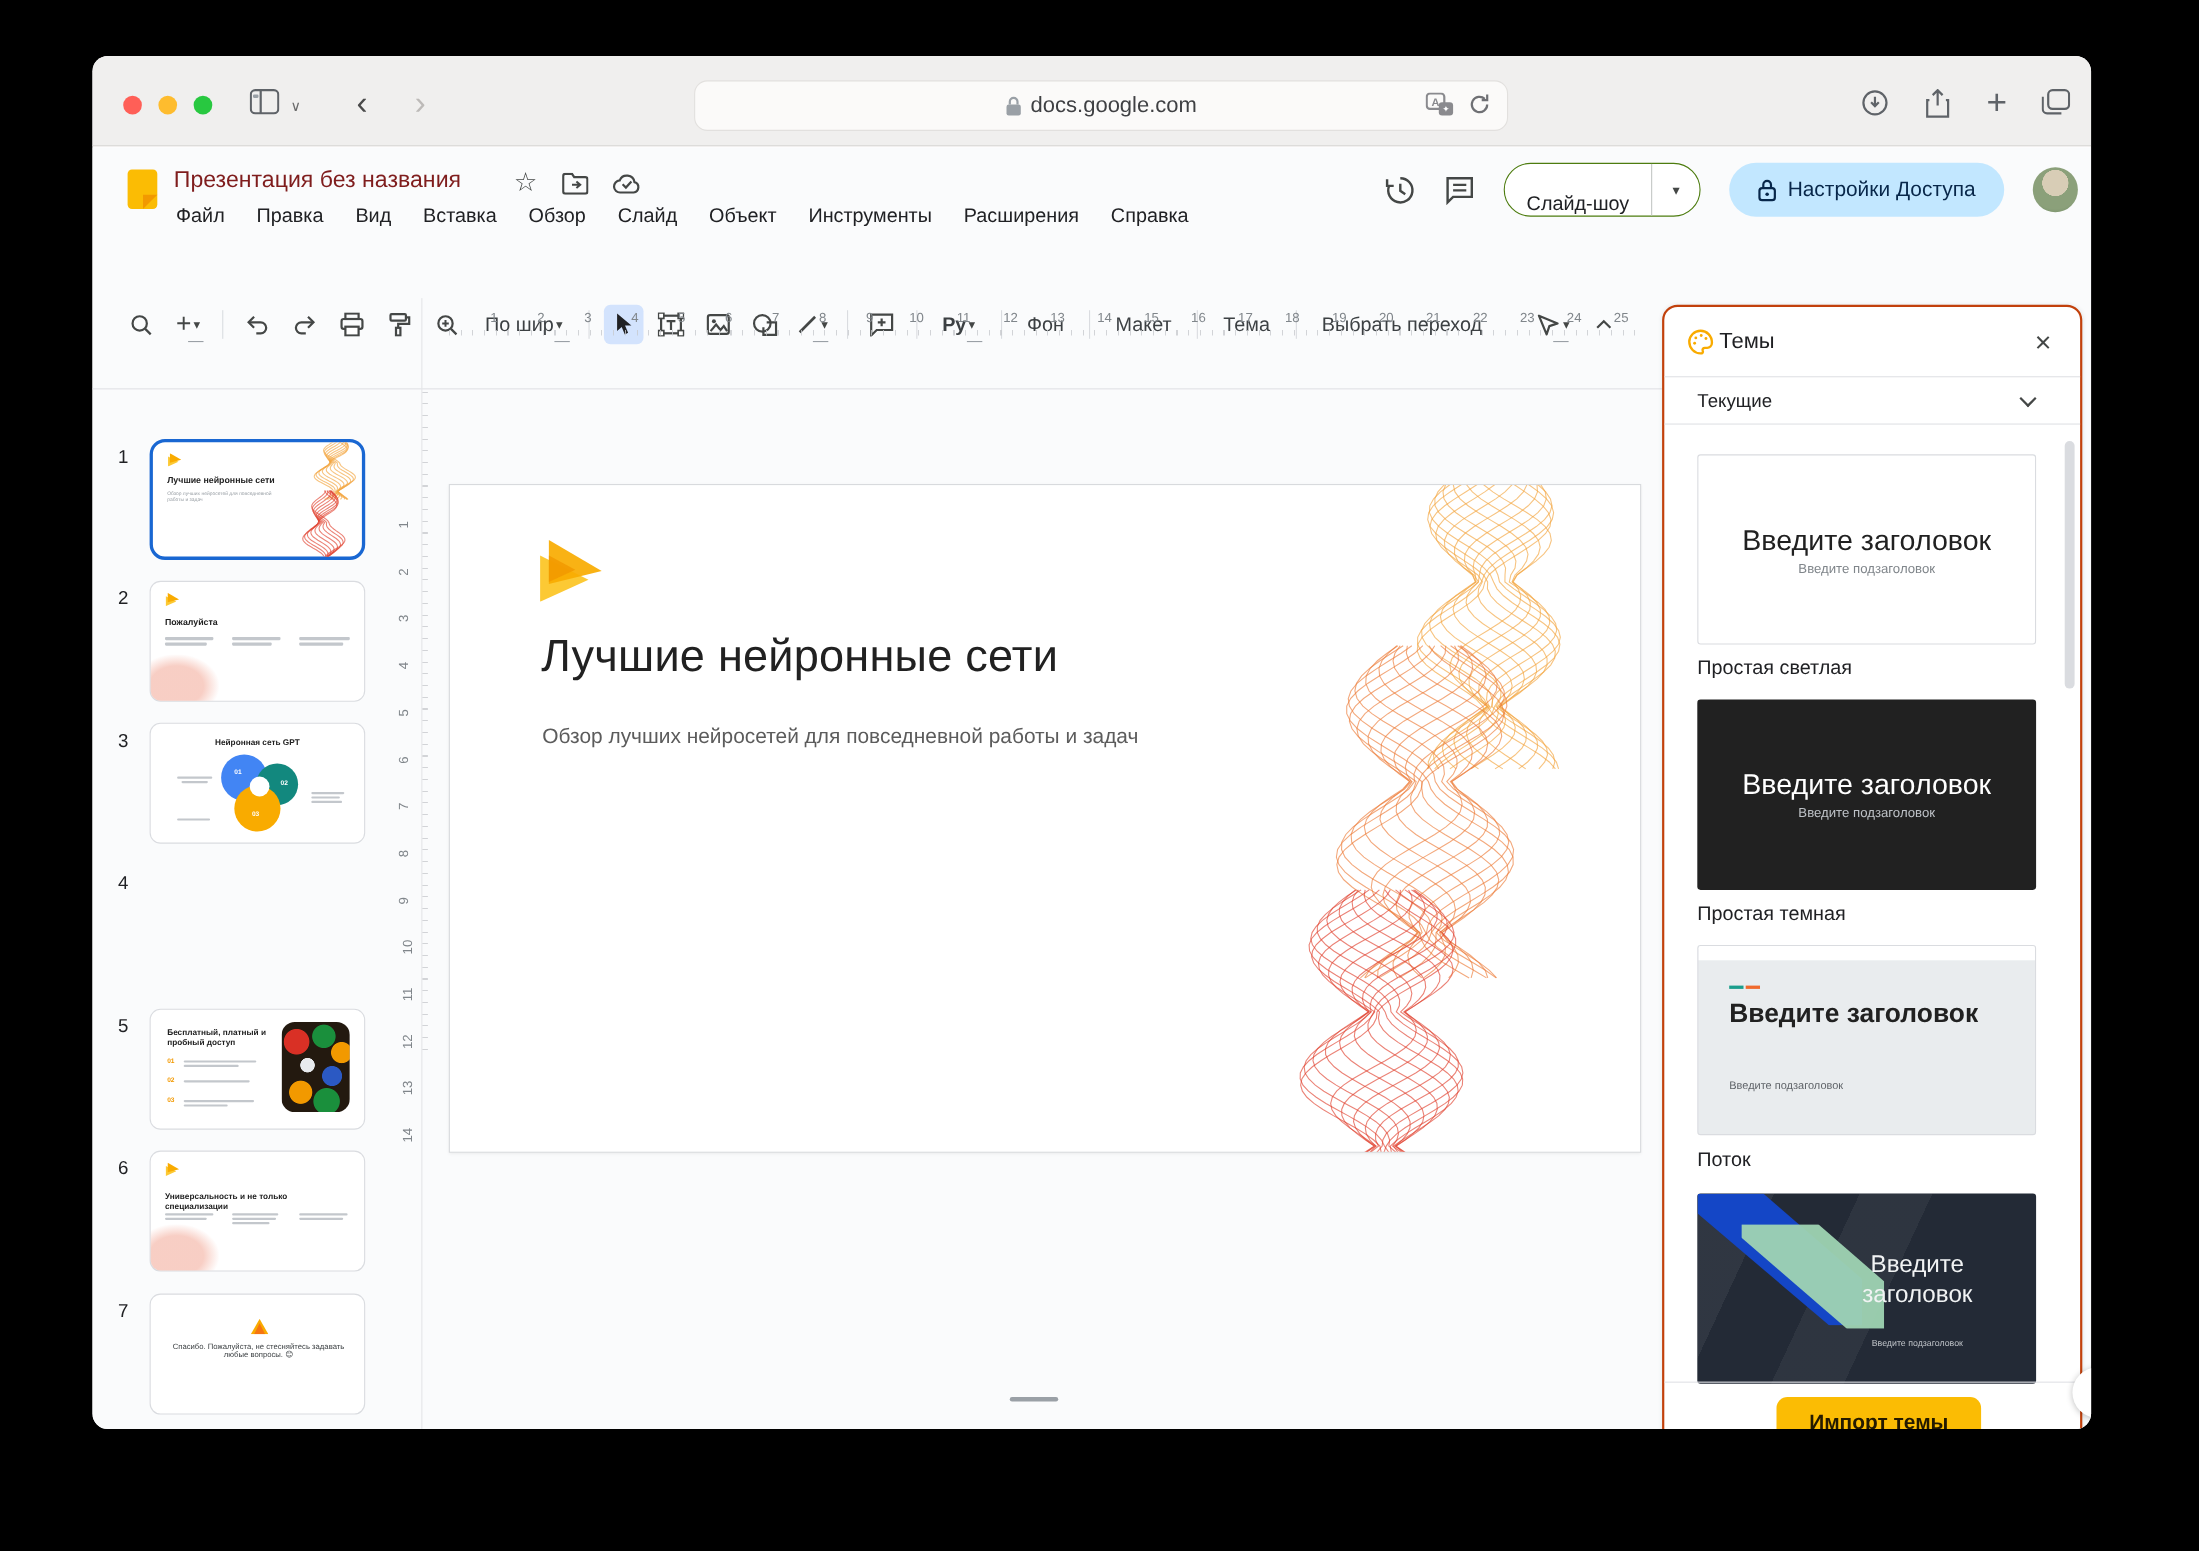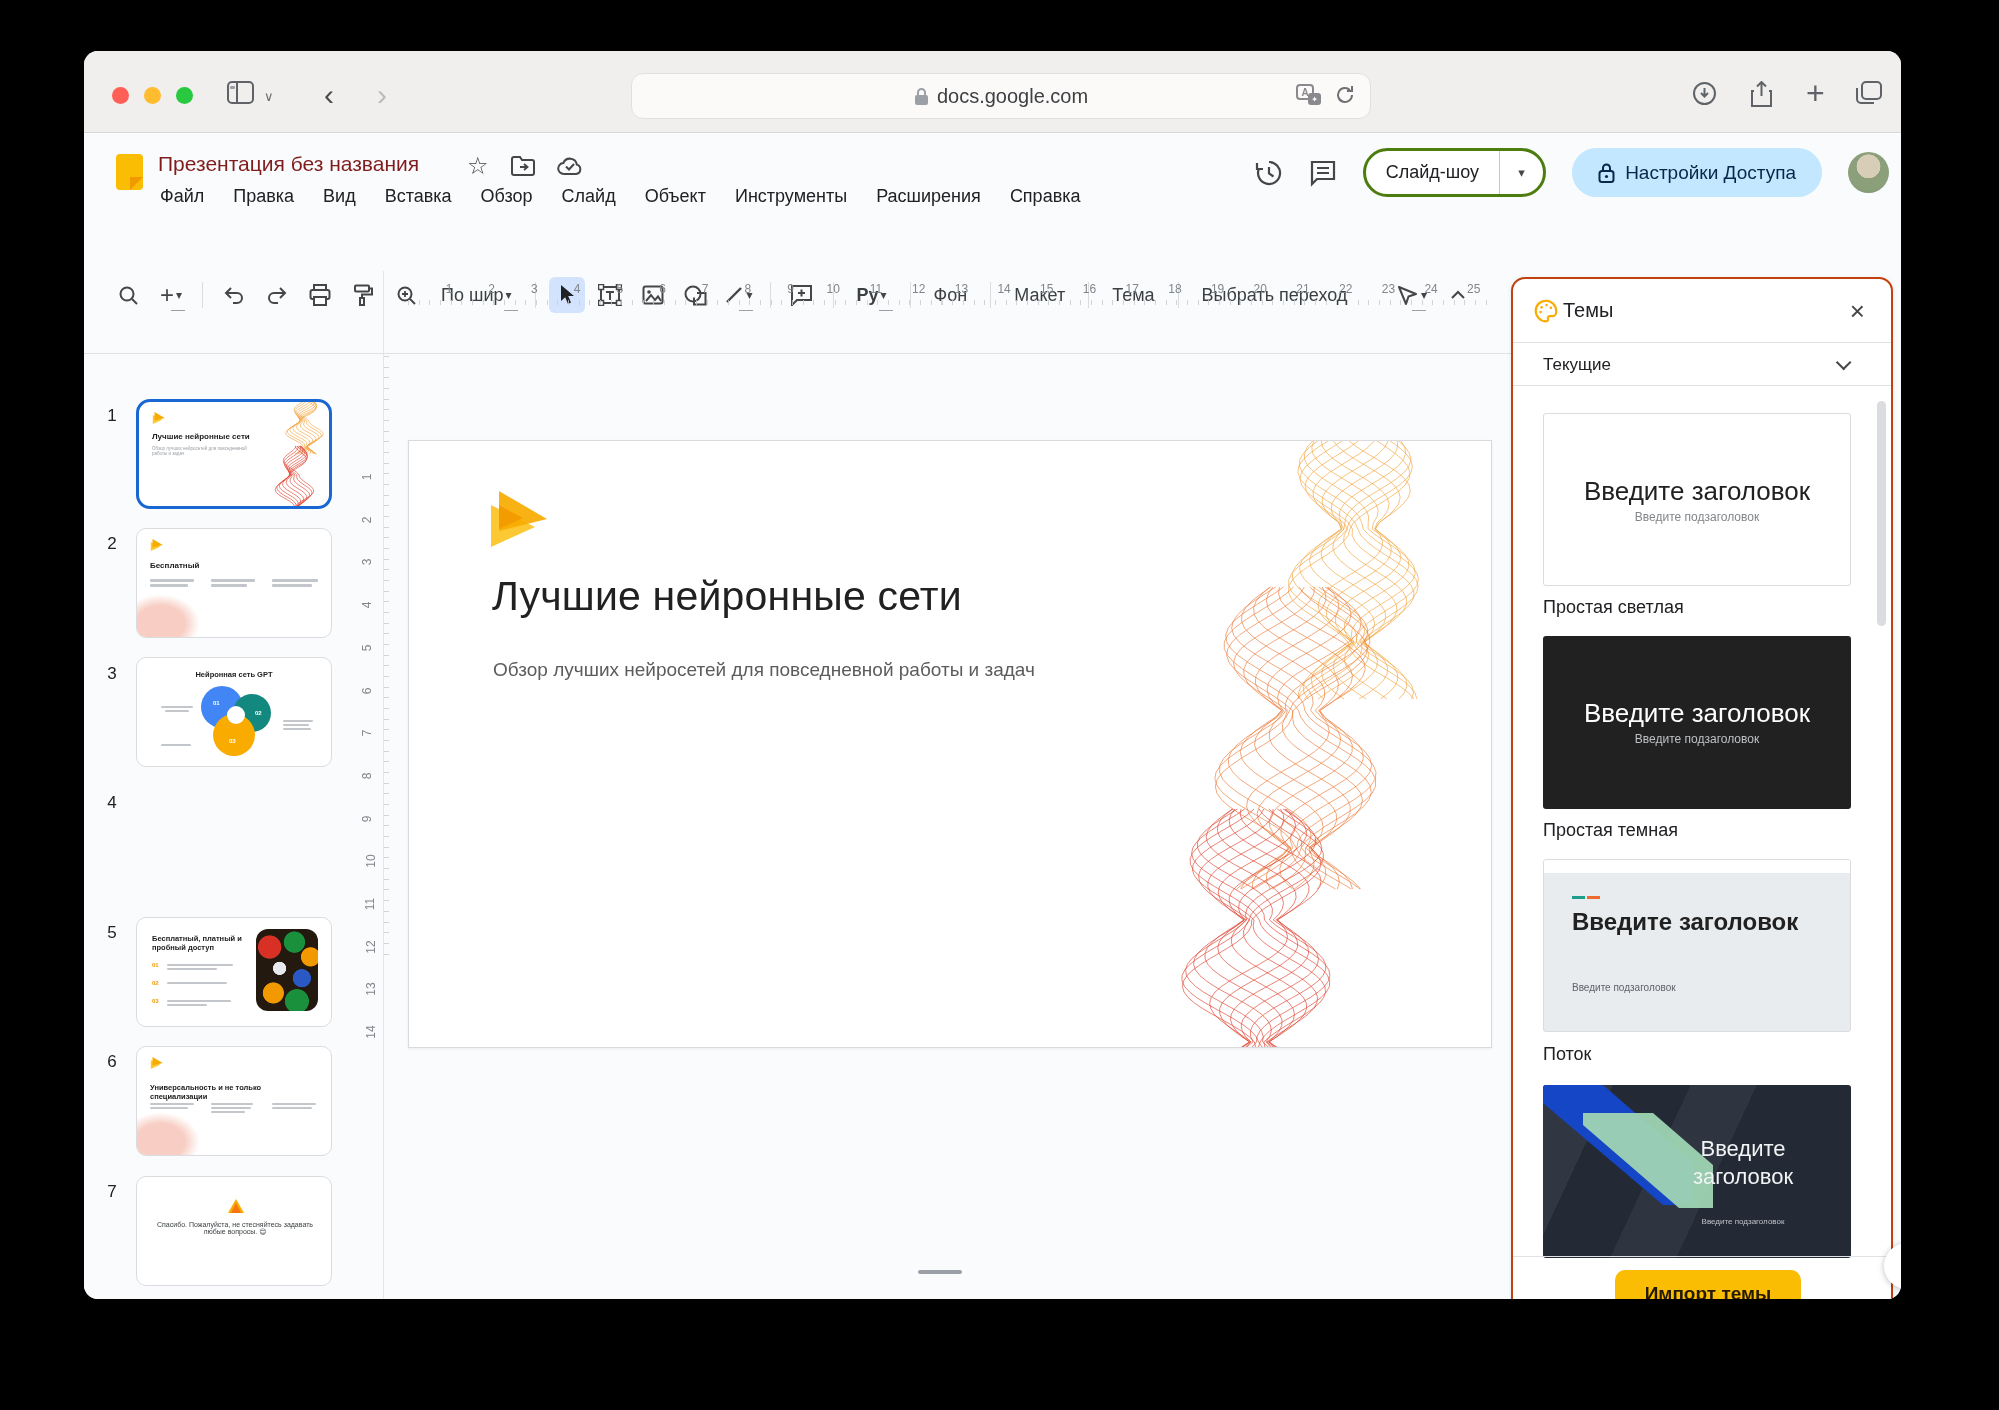--- a/index.html
+++ b/index.html
@@ -27,21 +27,21 @@
   .file-icon { position:absolute; left:32px; top:20px; width:27px; height:36px; background:#fbbc04;
     border-radius:4px; }
   .file-icon::after { content:""; position:absolute; right:0; bottom:0; width:0; height:0;
     border-left:13px solid #f29900; border-top:13px solid transparent; transform:rotate(90deg); }
   .doc-title { position:absolute; left:74px; top:18px; font-size:21px; color:#7f1d1d; }
   .title-icons { position:absolute; left:383px; top:18px; display:flex; gap:22px; align-items:center; color:#444746; }
   .menu-row { position:absolute; left:76px; top:52px; display:flex; gap:29px; }
   .menu-item { font-size:18px; color:#202124; cursor:default; }
   .hdr-right { position:absolute; right:12px; top:14px; display:flex; align-items:center; gap:26px; }
   .pill { height:49px; border-radius:25px; display:flex; align-items:center; }
-  .slideshow { border:3px solid #4d7c0f; background:#fff; }
+  .slideshow { border:1px solid #4d7c0f; background:#fff;align-items:flex-end; }
   .slideshow .lbl { padding:0 20px; font-size:18px; color:#202124; }
   .slideshow .dd-seg { width:44px; height:100%; border-left:1px solid #c4c7c5; display:flex;
     align-items:center; justify-content:center; color:#444746; font-size:13px; }
   .share { background:#c2e7ff; gap:10px; padding:0 26px; color:#08274a; font-size:19px; font-weight:500; }
   .avatar { width:41px; height:41px; border-radius:50%;
     background:radial-gradient(circle at 50% 35%, #d8cdb6 0 35%, #8ba07a 36% 70%, #6c8760 100%); }
 
   
   .toolbar { position:absolute; left:26px; top:140px; height:42px; display:flex; align-items:center; gap:7px; }
   .tb { min-width:36px; height:36px; display:flex; align-items:center; justify-content:center;
@@ -497,21 +497,21 @@
             <path d="M31.0,44.0L30.5,45.5L29.4,46.9L28.0,48.4L26.2,49.8L24.2,51.3L22.4,52.7L20.7,54.2L19.4,55.6L18.6,57.1L18.3,58.5L18.7,60.0L19.7,61.5L21.2,62.9L23.1,64.4L25.2,65.8L27.5,67.3L29.6,68.7L31.6,70.2L33.1,71.6L34.1,73.1L34.4,74.5L35.3,76.0L36.7,77.5L38.4,78.9L40.4,80.4L42.5,81.8L44.5,83.3L46.3,84.7L47.6,86.2L48.4,87.6L48.6,89.1L48.2,90.5L47.1,92.0L45.5,93.5L43.4,94.9L41.1,96.4L38.7,97.8L36.3,99.3L34.1,100.7L32.3,102.2L31.1,103.6L30.3,105.1L29.2,106.5L27.5,108.0" fill="none" stroke="#e0402e" stroke-width="1" opacity="0.65"></path>
           </svg>
     </div>
 
     <span class="thumb-num" style="top:400px">2</span>
     <div class="thumb" style="top:394px">
       <svg class="mini-logo" viewBox="0 0 62 56">
             <polygon points="2,14 46,36 2,56" fill="#fcc934"></polygon>
             <polygon points="10,0 58,28 10,40" fill="#f9ab00"></polygon>
           </svg>
-      <div class="t-title" style="left:13px; top:32px; font-size:8px">Бесплатный</div>
+      <div class="t-title" style="left:13px; top:32px; font-size:8px">Пожалуйста</div>
       <div class="bar" style="left:13px; top:50px; width:44px"></div>
           <div class="bar" style="left:13px; top:55px; width:38px"></div>
       <div class="bar" style="left:74px; top:50px; width:44px"></div>
           <div class="bar" style="left:74px; top:55px; width:36px"></div>
       <div class="bar" style="left:135px; top:50px; width:46px"></div>
           <div class="bar" style="left:135px; top:55px; width:40px"></div>
       <div class="pink-blob"></div>
     </div>
 
     <span class="thumb-num" style="top:530px">3</span>

